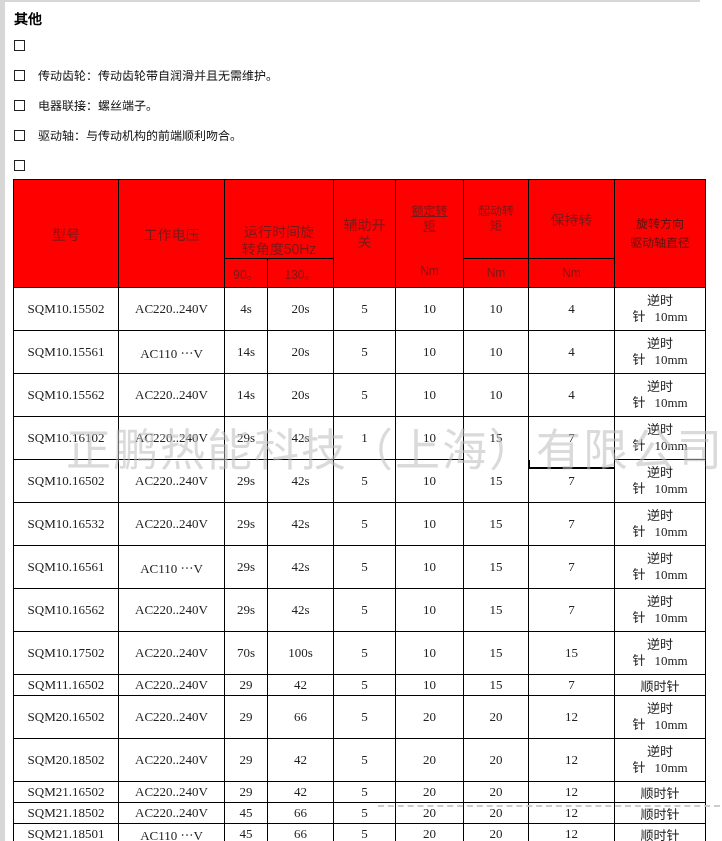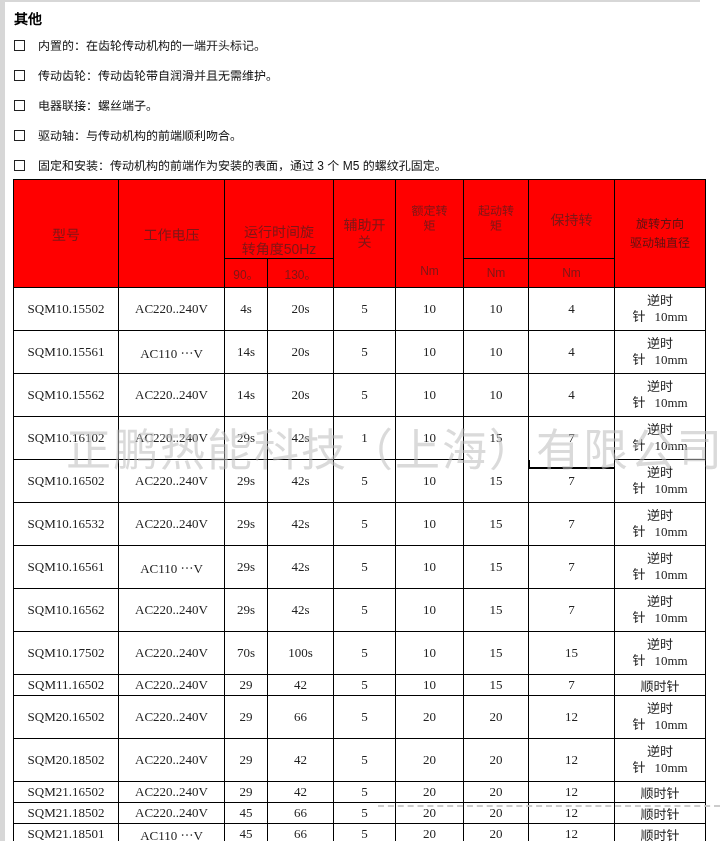--- a/index.html
+++ b/index.html
@@ -26,21 +26,21 @@
   }
   .spec thead th { background:#ff0000; font-weight:normal; }
   tr.hrowA th { height:75px; }
   tr.hrowB th { height:28px; }
   .th-big { font-size:14px; color:#7c1717; }
   .th-sm  { font-size:12px; color:#7c1717; }
   .th-dir { font-size:12px; color:#5c1212; line-height:19px; }
   .wrapbox { display:inline-block; line-height:17px; }
   .w78 { width:78px;margin-top:44px; } .w46 { width:46px; } .w42 { width:42px; line-height:15px; }
   .h-split { display:flex; flex-direction:column; height:104px; }
-  .h-split .topz { flex:1 1 auto; display:flex; align-items:center; justify-content:center; }
+  .h-split .topz { flex:1 1 auto; display:flex; align-items:center; justify-content:center;text-decoration:underline; }
   .h-split .botz { height:29px; display:flex; align-items:center; justify-content:center; }
 
   .spec tbody td {
     font-family:"Liberation Serif","DejaVu Serif",serif;
     font-size:13px; color:#222; background:#fff;
   }
   tr.row-two td { height:42px; }
   tr.row-one td { height:20px; }
   .dir-l1 { font-size:13px; line-height:16px; }
   .dir-l2 { font-size:13px; line-height:16px; }
@@ -73,37 +73,35 @@
 
 <div class="page">
   <div class="edge-top"></div>
   <div class="edge-left"></div>
 
   <div class="content">
     <h1 class="title">其他</h1>
 
     <div class="bullet">
       <span class="cb"></span>
-      <span class="bt">内置的：在齿轮传动机构的一端开头标记。</span>
     </div>
     <div class="bullet">
       <span class="cb"></span>
       <span class="bt">传动齿轮：传动齿轮带自润滑并且无需维护。</span>
     </div>
     <div class="bullet">
       <span class="cb"></span>
       <span class="bt">电器联接：螺丝端子。</span>
     </div>
     <div class="bullet">
       <span class="cb"></span>
       <span class="bt">驱动轴：与传动机构的前端顺利吻合。</span>
     </div>
     <div class="bullet">
       <span class="cb"></span>
-      <span class="bt">固定和安装：传动机构的前端作为安装的表面，通过 3 个 M5 的螺纹孔固定。</span>
     </div>
 
     <table class="spec">
       <colgroup>
         <col style="width:105px">
           <col style="width:106px">
           <col style="width:43px">
         <col style="width:66px">
           <col style="width:62px">
           <col style="width:68px">

